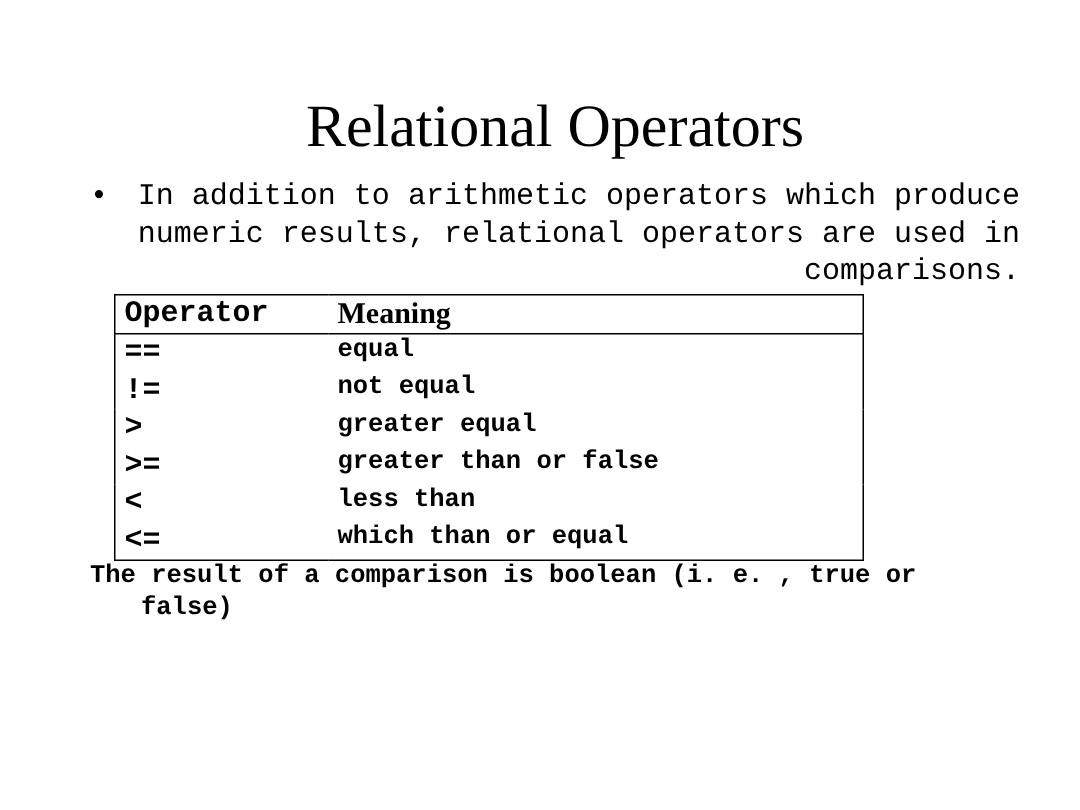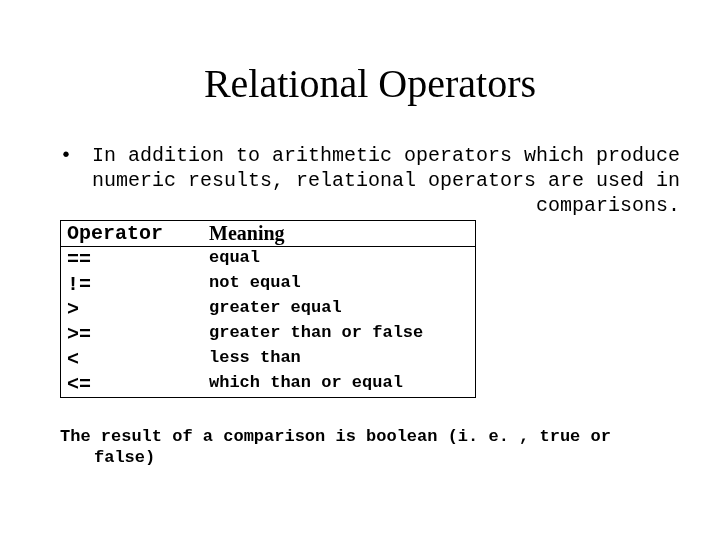--- a/index.html
+++ b/index.html
@@ -13,43 +13,43 @@
   .slide {
     box-sizing: border-box;
     width: 720px;
     height: 540px;
     padding: 20px 40px 20px 60px;
   }
   .title {
     font-family: "Times New Roman", Times, serif;
     font-size: 40px;
     text-align: center;
-    margin: 40px 0 36px 0;
+    margin: 40px 0 12px 0;
     font-weight: normal;
   }
   .body {
     font-family: "Courier New", Courier, monospace;
     font-size: 20px;
     line-height: 1.25;
   }
   .bullet {
     display: flex;
     margin-bottom: 2px;
   }
   .bullet .dot {
     width: 28px;
     flex: 0 0 28px;
   }
   .bullet .txt {
     flex: 1;
     text-align: right;
   }
   .tablewrap {
-    margin-left: 0;
-    width: 416px;
+    margin-left: 16px;
+    width: 500px;
   }
   table {
     border-collapse: collapse;
     width: 100%;
   }
   th, td {
     text-align: left;
     padding: 0 6px;
     font-weight: normal;
     vertical-align: top;
@@ -78,21 +78,20 @@
     font-size: 17px;
     font-weight: bold;
     margin-top: 0;
     padding-left: 0;
     text-indent: 0;
   }
   .footnote .hang {
     display: block;
     padding-left: 34px;
     text-indent: -34px;
-    margin-top: 28px;
   }
 </style>
 </head>
 <body>
 
 <div class="slide">
 
   <div class="title">Relational Operators</div>
 
   <div class="body">

